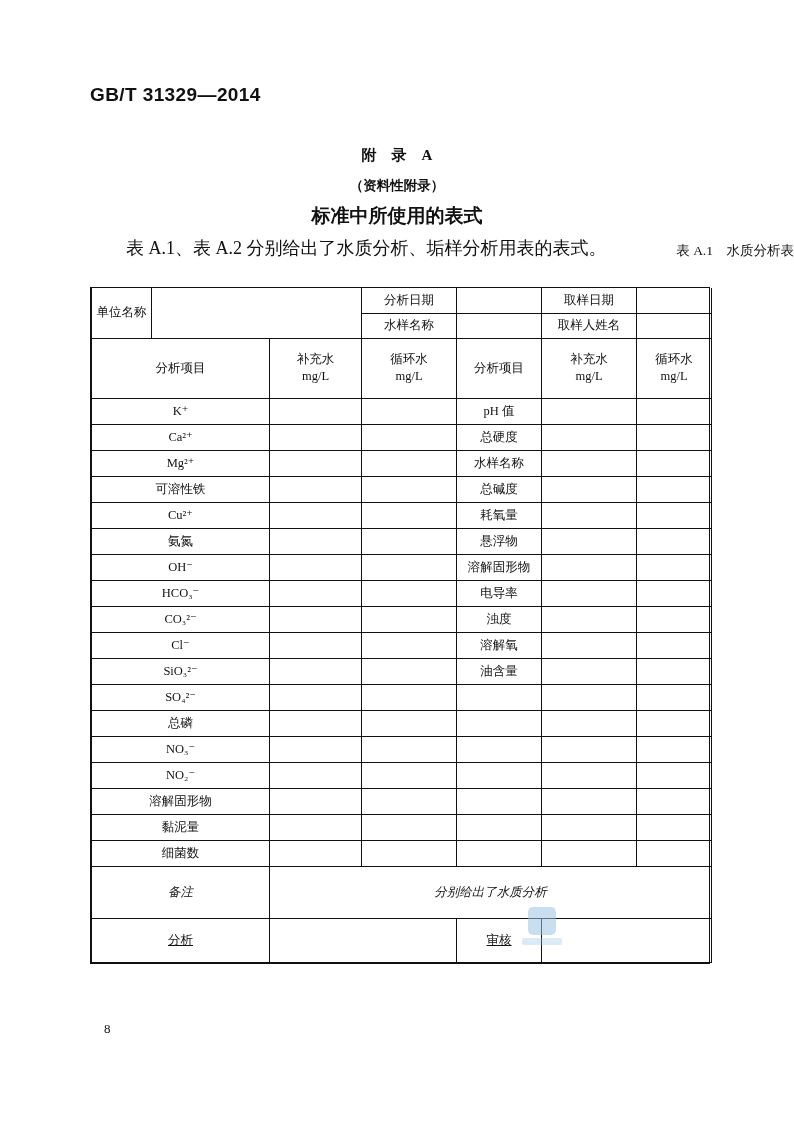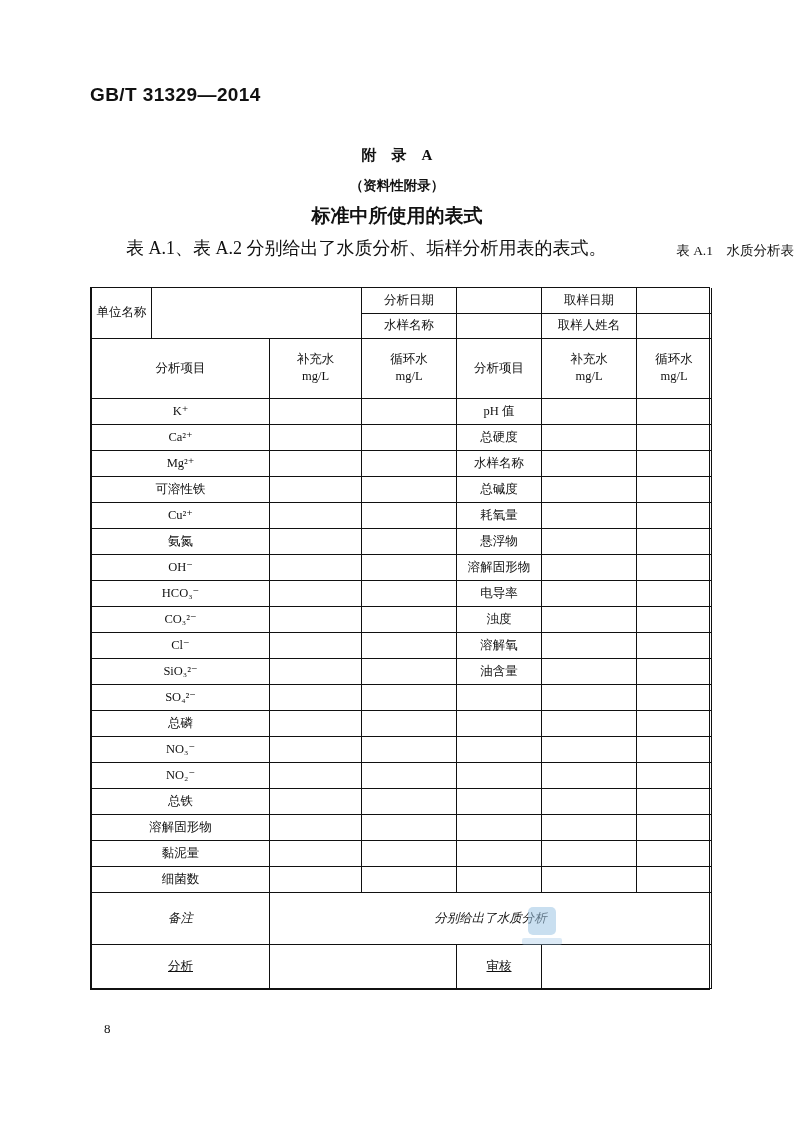--- a/index.html
+++ b/index.html
@@ -257,28 +257,20 @@
           </tr>
           <tr data-name="analysis-row">
             <td data-name="item-left">NO₂⁻</td>
             <td data-name="makeup-value-left"></td>
             <td data-name="circulating-value-left"></td>
             <td data-name="item-right"></td>
             <td data-name="makeup-value-right"></td>
             <td data-name="circulating-value-right"></td>
           </tr>
           <tr data-name="analysis-row">
-            <td data-name="item-left">总铁</td>
-            <td data-name="makeup-value-left"></td>
-            <td data-name="circulating-value-left"></td>
-            <td data-name="item-right"></td>
-            <td data-name="makeup-value-right"></td>
-            <td data-name="circulating-value-right"></td>
-          </tr>
-          <tr data-name="analysis-row">
             <td data-name="item-left">溶解固形物</td>
             <td data-name="makeup-value-left"></td>
             <td data-name="circulating-value-left"></td>
             <td data-name="item-right"></td>
             <td data-name="makeup-value-right"></td>
             <td data-name="circulating-value-right"></td>
           </tr>
           <tr data-name="analysis-row">
             <td data-name="item-left">黏泥量</td>
             <td data-name="makeup-value-left"></td>

